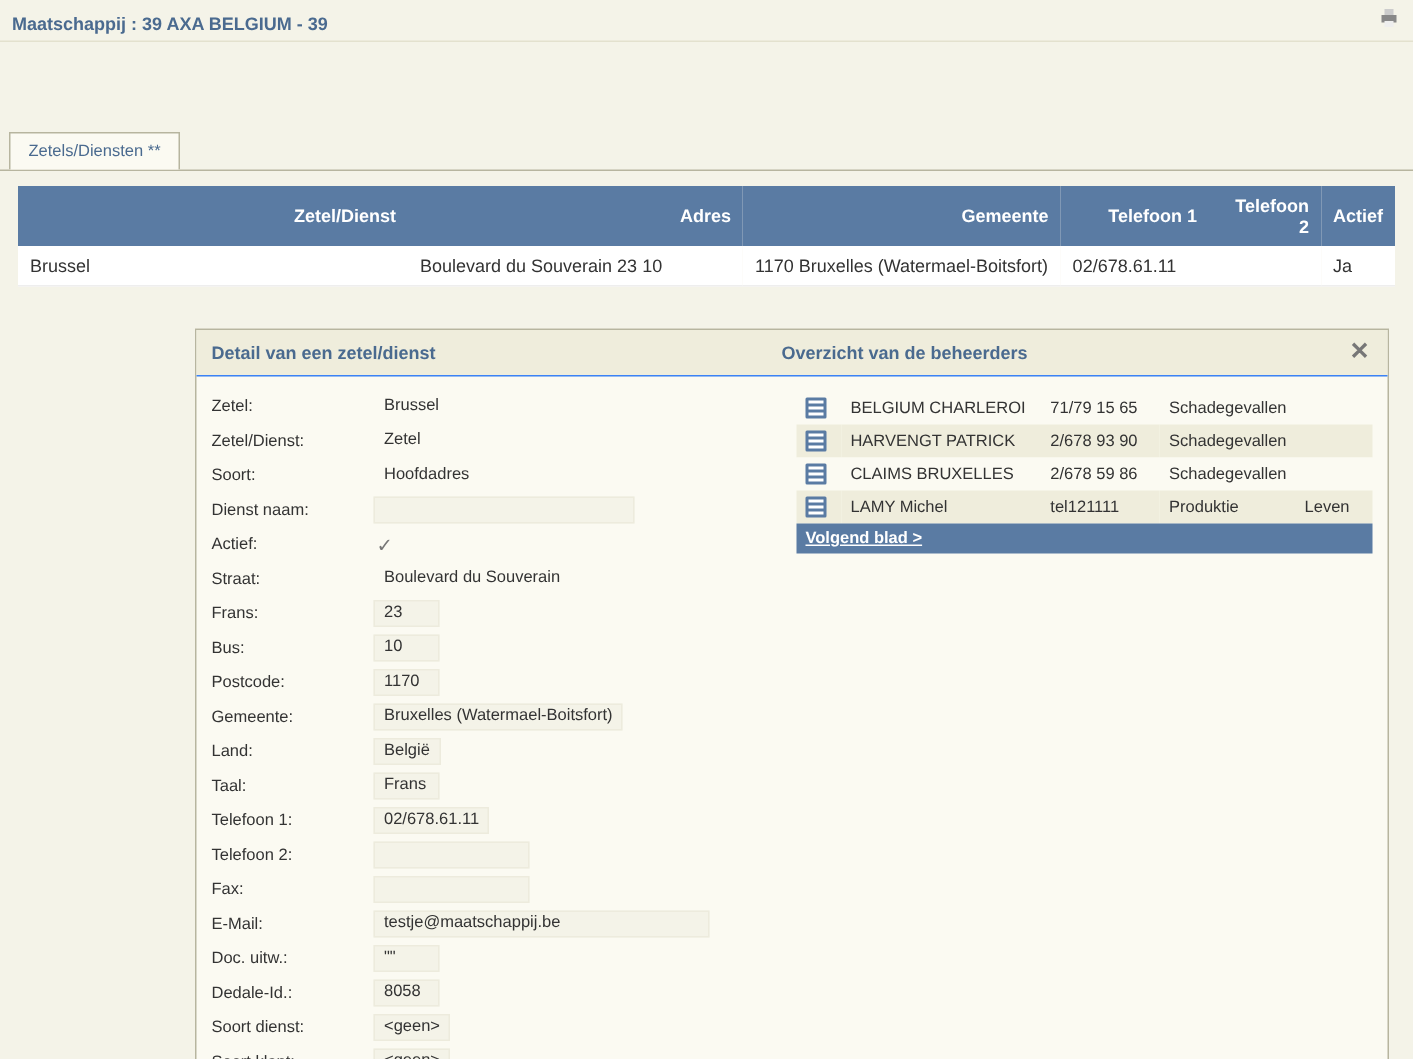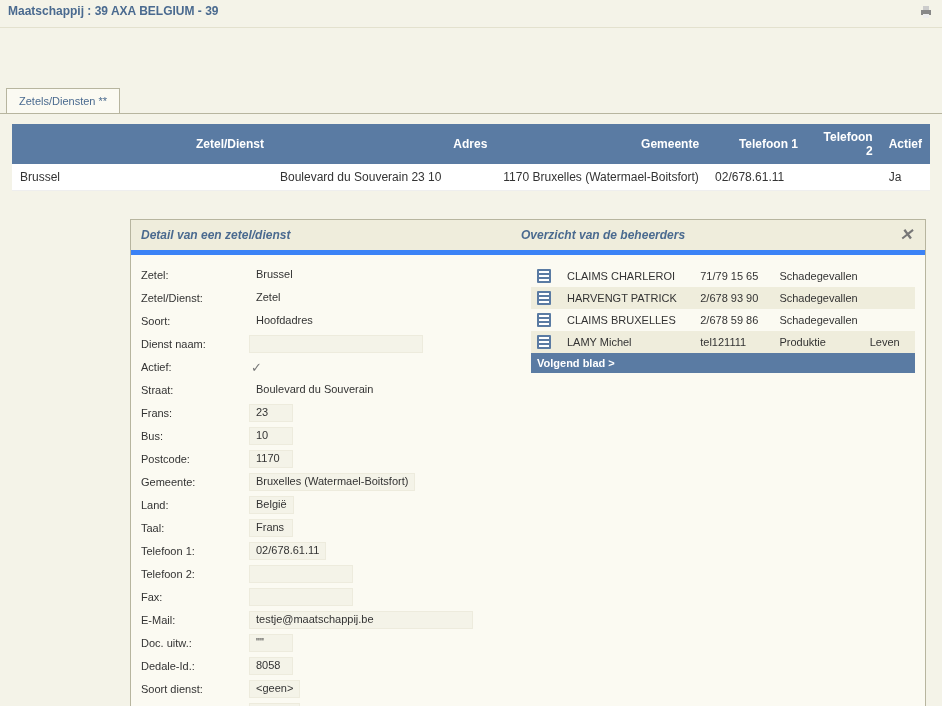--- a/index.html
+++ b/index.html
@@ -7,21 +7,21 @@
     padding: 0;
     background: #F4F3E8;
     font-family: Verdana, Arial, sans-serif;
     font-size: 12px;
     color: #333;
     width: 942px;
   }
   .titlebar {
     display: flex;
     justify-content: space-between;
-    align-items: flex-start;
+    align-items: flex-end;
     padding: 4px 8px;
     background: #F4F3E8;
     border-bottom: 1px solid #E3E1CE;
   }
   .titlebar .title {
     font-weight: bold;
     color: #4A6A8F;
     font-size: 12px;
   }
   .print-icon {
@@ -71,22 +71,21 @@
   .detail-panel {
     margin: 28px 0 10px 130px;
     width: 794px;
     border: 1px solid #B7B59F;
     background: #FBFAF2;
   }
   .detail-header {
     display: flex;
     background: #EFEDDC;
     padding: 8px 10px;
-    border-bottom: 5px solid #3b82f6;
-    font-style: italic;
+    border-bottom: 1px solid #3b82f6;
   }
   .detail-header .left {
     flex: 0 0 380px;
     font-weight: bold;
     color: #4A6A8F;
     font-size: 12px;
   }
   .detail-header .right {
     flex: 1;
     font-weight: bold;
@@ -180,20 +179,21 @@
       linear-gradient(#fff,#fff) top/100% 2px no-repeat,
       linear-gradient(#fff,#fff) center/100% 2px no-repeat,
       linear-gradient(#fff,#fff) bottom/100% 2px no-repeat;
   }
   .pager {
     background: #5A7BA3;
     color: #fff;
     padding: 4px 6px;
     font-size: 11px;
     font-weight: bold;
+    text-decoration: underline;
     cursor: pointer;
   }
 </style>
 </head>
 <body>
 
 <div class="titlebar">
   <div class="title">Maatschappij : 39 AXA BELGIUM - 39</div>
   <div class="print-icon" title="print">
     <svg width="16" height="16" viewBox="0 0 16 16">
@@ -325,21 +325,21 @@
           <span class="lbl">Toelaten een e-mail te verzenden aan deze zetel / dienst:</span>
           <span class="field-check">✓</span>
         </div>
       </div>
 
       <div class="detail-right">
         <table class="mgr">
           <tbody>
             <tr class="odd">
               <td style="width:20px"><span class="mgr-icon"></span></td>
-              <td style="width:150px">CLAIMS CHARLEROI</td>
+              <td style="width:150px">BELGIUM CHARLEROI</td>
               <td style="width:78px">71/79 15 65</td>
               <td>Schadegevallen</td>
               <td style="width:44px"></td>
             </tr>
             <tr class="even">
               <td><span class="mgr-icon"></span></td>
               <td>HARVENGT PATRICK</td>
               <td>2/678 93 90</td>
               <td>Schadegevallen</td>
               <td></td>

